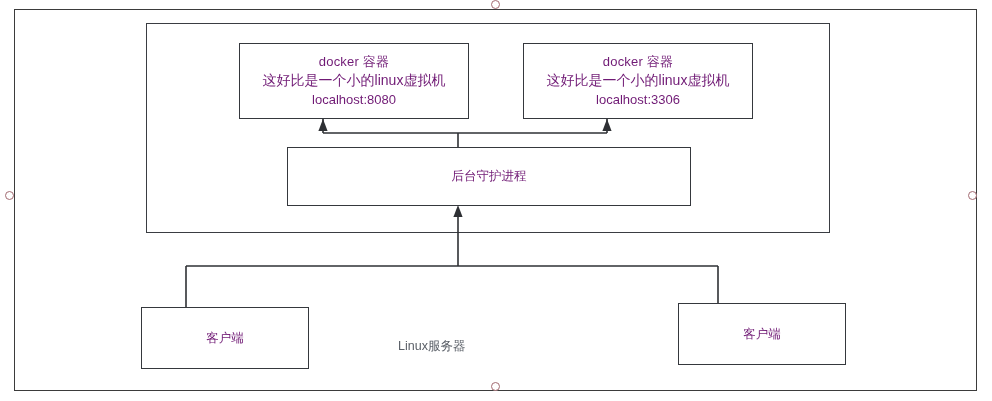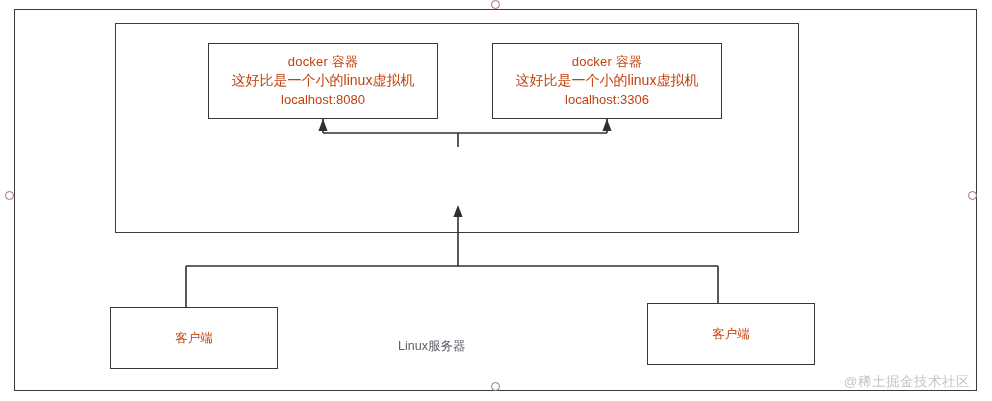--- a/index.html
+++ b/index.html
@@ -48,21 +48,22 @@
   .box {
     position: absolute;
     box-sizing: border-box;
     background: #ffffff;
     border: 1.6px solid #35383d;
     display: flex;
     flex-direction: column;
     align-items: center;
     justify-content: center;
     text-align: center;
-    color: #c2410c;
+    color: #701a75;
+    margin-left: 31px;
   }
 
   .server-box {
     left: 115px;
     top: 23px;
     width: 684px;
     height: 210px;
     border: 1.6px solid #3a3d42;
     background: transparent;
   }
@@ -171,25 +172,27 @@
     <div class="line2">这好比是一个小的linux虚拟机</div>
     <div class="line3">localhost:8080</div>
   </div>
 
   <div class="box container-box" id="container-b">
     <div class="line1">docker 容器</div>
     <div class="line2">这好比是一个小的linux虚拟机</div>
     <div class="line3">localhost:3306</div>
   </div>
 
+  <div class="box daemon-box">
+    <div>后台守护进程</div>
+  </div>
 
   <div class="box client-box" id="client-left">
     <div>客户端</div>
   </div>
   <div class="box client-box" id="client-right">
     <div>客户端</div>
   </div>
 
   <div class="server-label">Linux服务器</div>
 
-  <div class="watermark">@稀土掘金技术社区</div>
 
 </div>
 
 </body></html>

